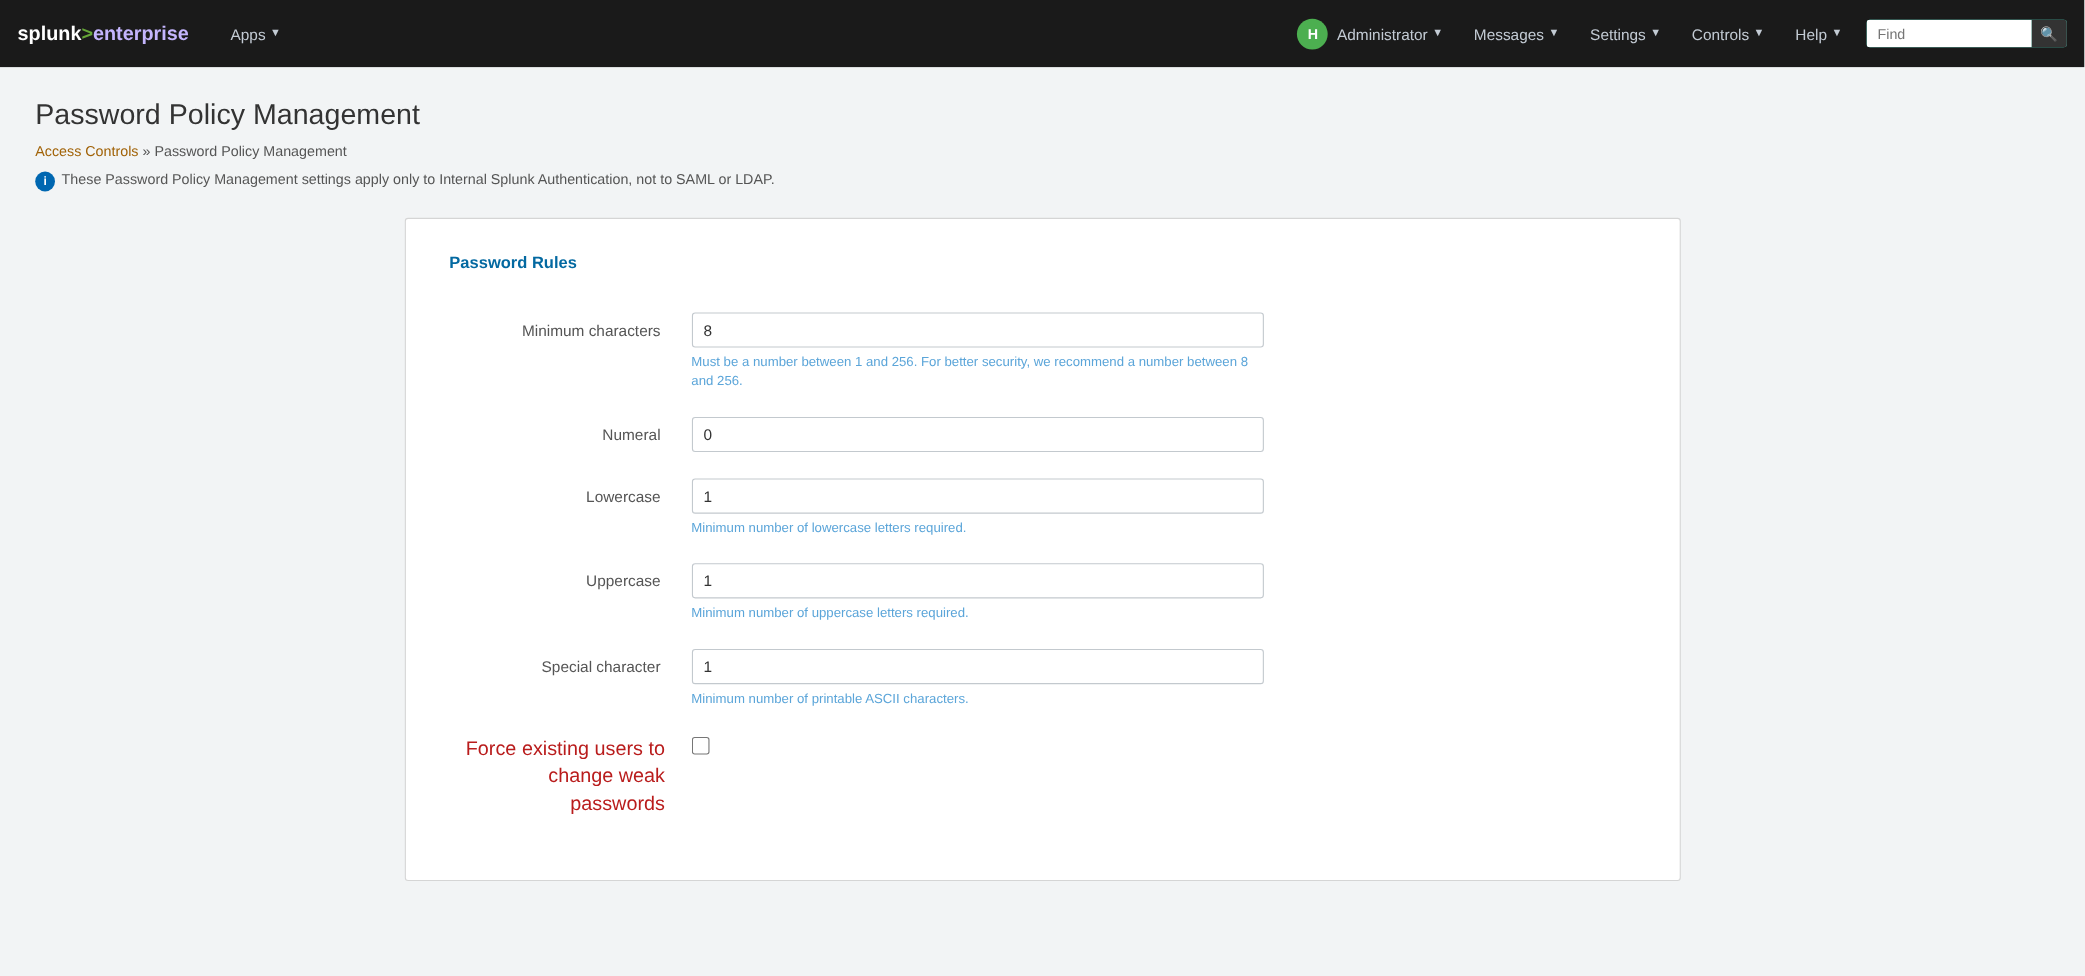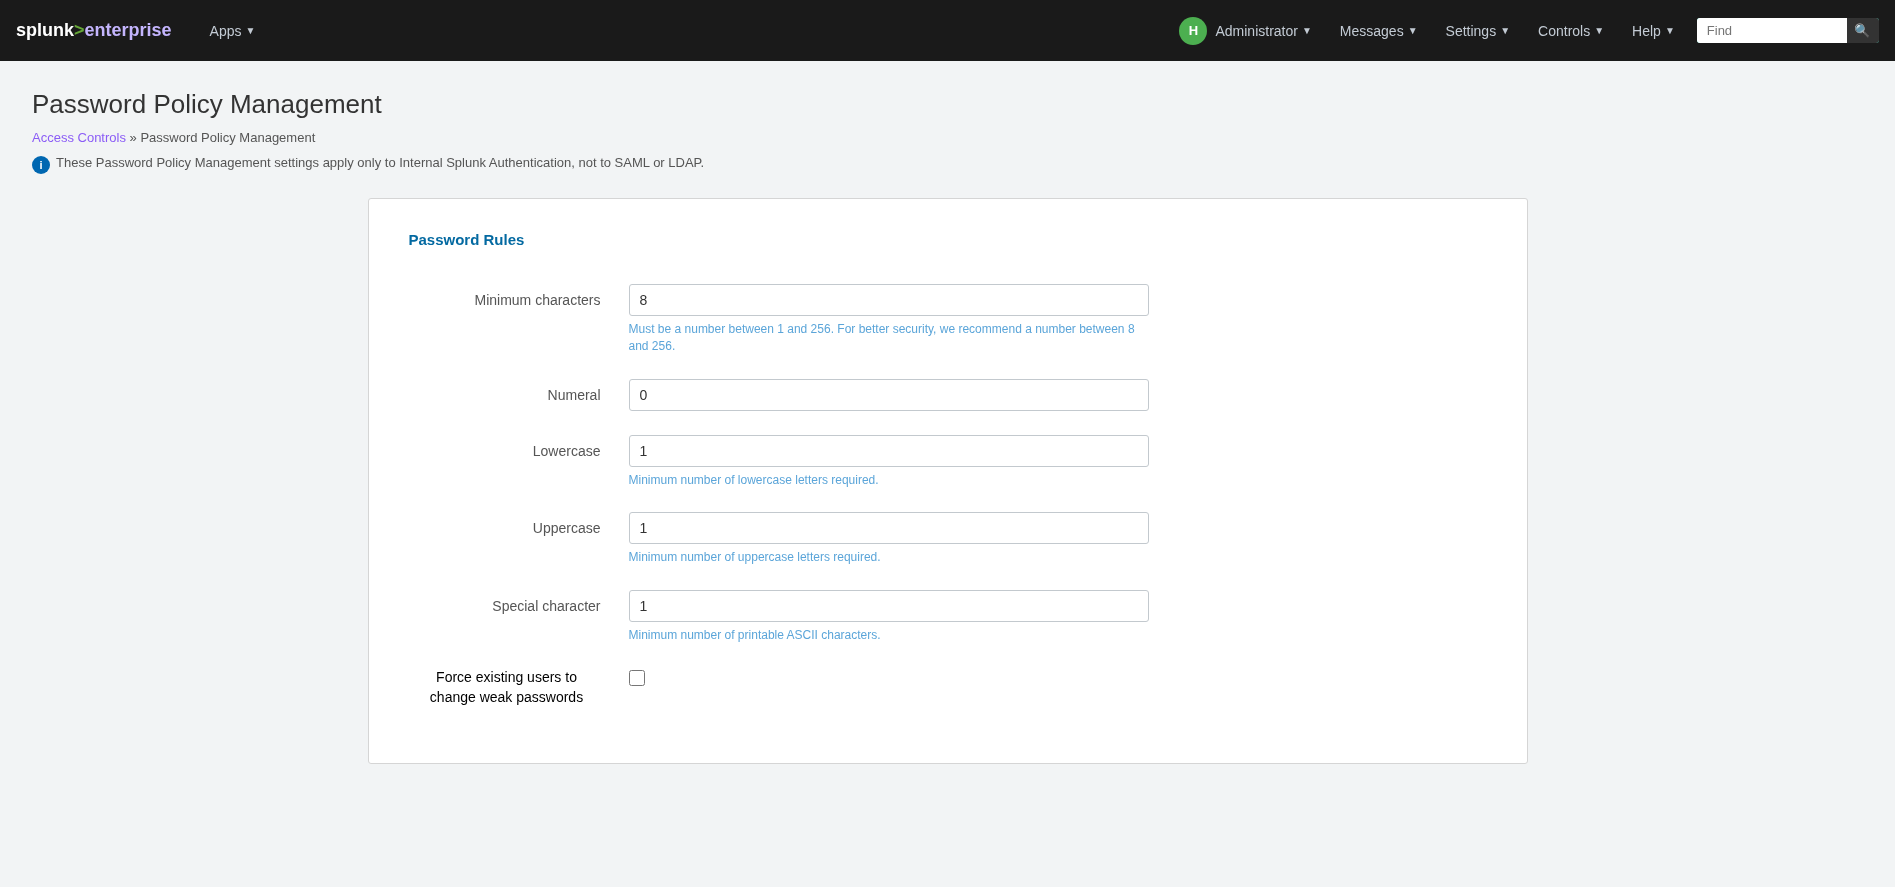--- a/index.html
+++ b/index.html
@@ -93,21 +93,21 @@
       color: #333;
       margin-bottom: 10px;
     }
 
     .breadcrumb {
       font-size: 13px;
       color: #555;
       margin-bottom: 10px;
     }
     .breadcrumb a {
-      color: #8b5cf6;
+      color: #a16207;
       text-decoration: none;
     }
 
     .info-banner {
       display: flex;
       align-items: flex-start;
       gap: 6px;
       font-size: 13px;
       color: #555;
       margin-bottom: 24px;
@@ -184,23 +184,23 @@
     }
 
     .checkbox-row {
       display: flex;
       align-items: flex-start;
       margin-bottom: 24px;
     }
     .checkbox-label {
       width: 220px;
       min-width: 220px;
-      font-size: 14px;
-      color: #000000;
-      text-align: center;
+      font-size: 18px;
+      color: #b91c1c;
+      text-align: right;
       padding-right: 24px;
       line-height: 1.4;
     }
     .checkbox-field {
       padding-top: 2px;
     }
     .checkbox-field input[type="checkbox"] {
       width: 16px;
       height: 16px;
       cursor: pointer;

